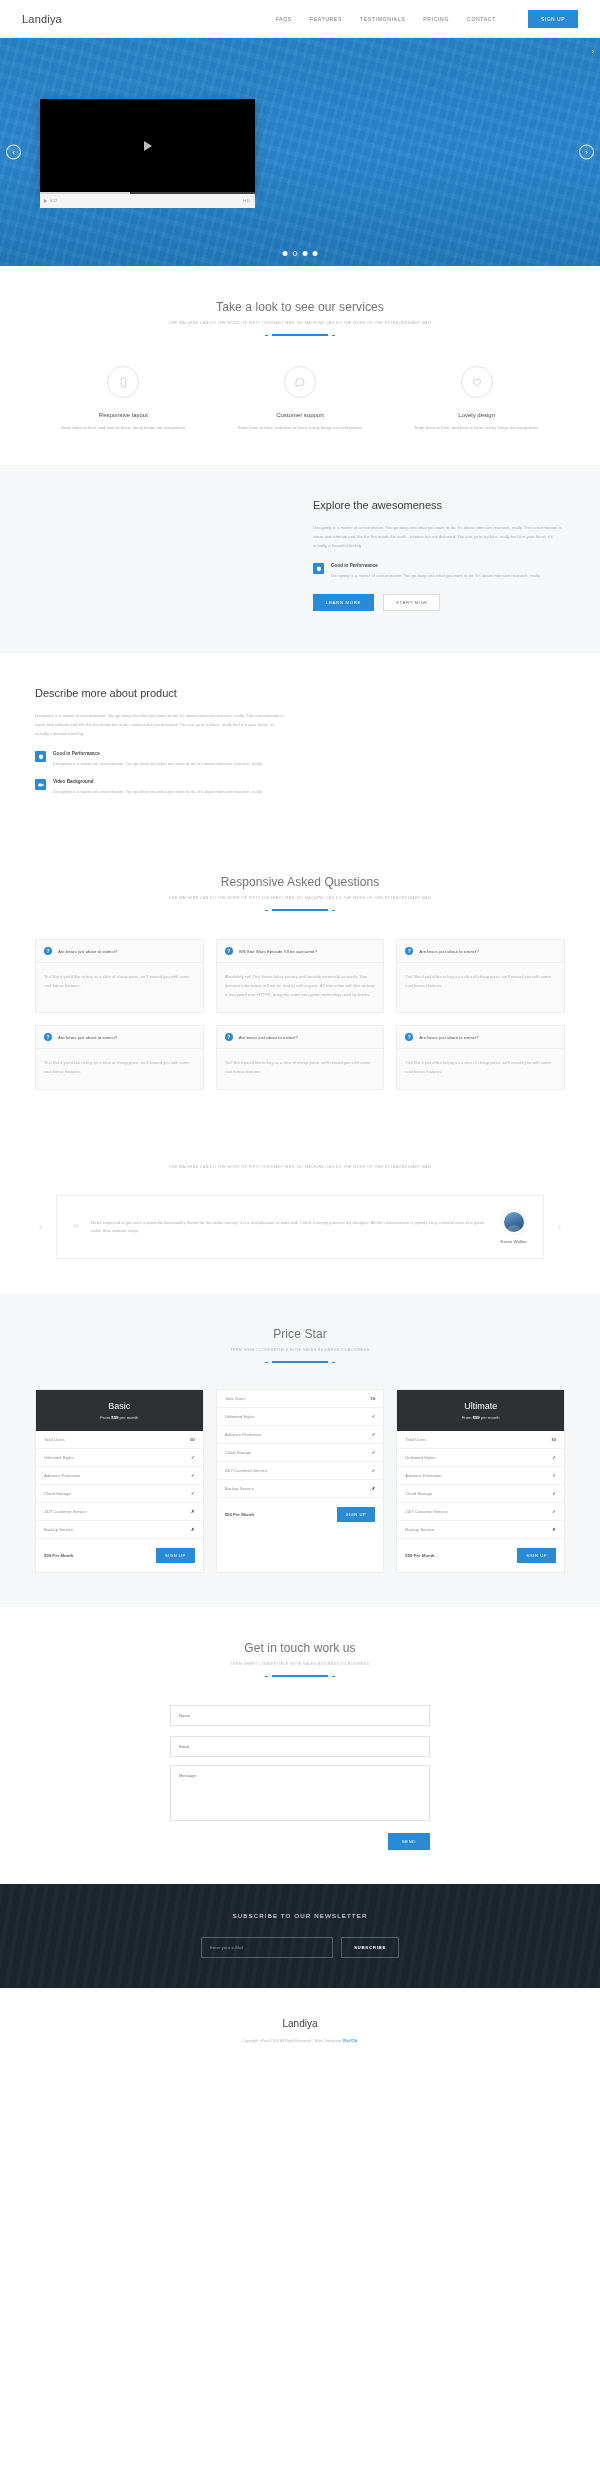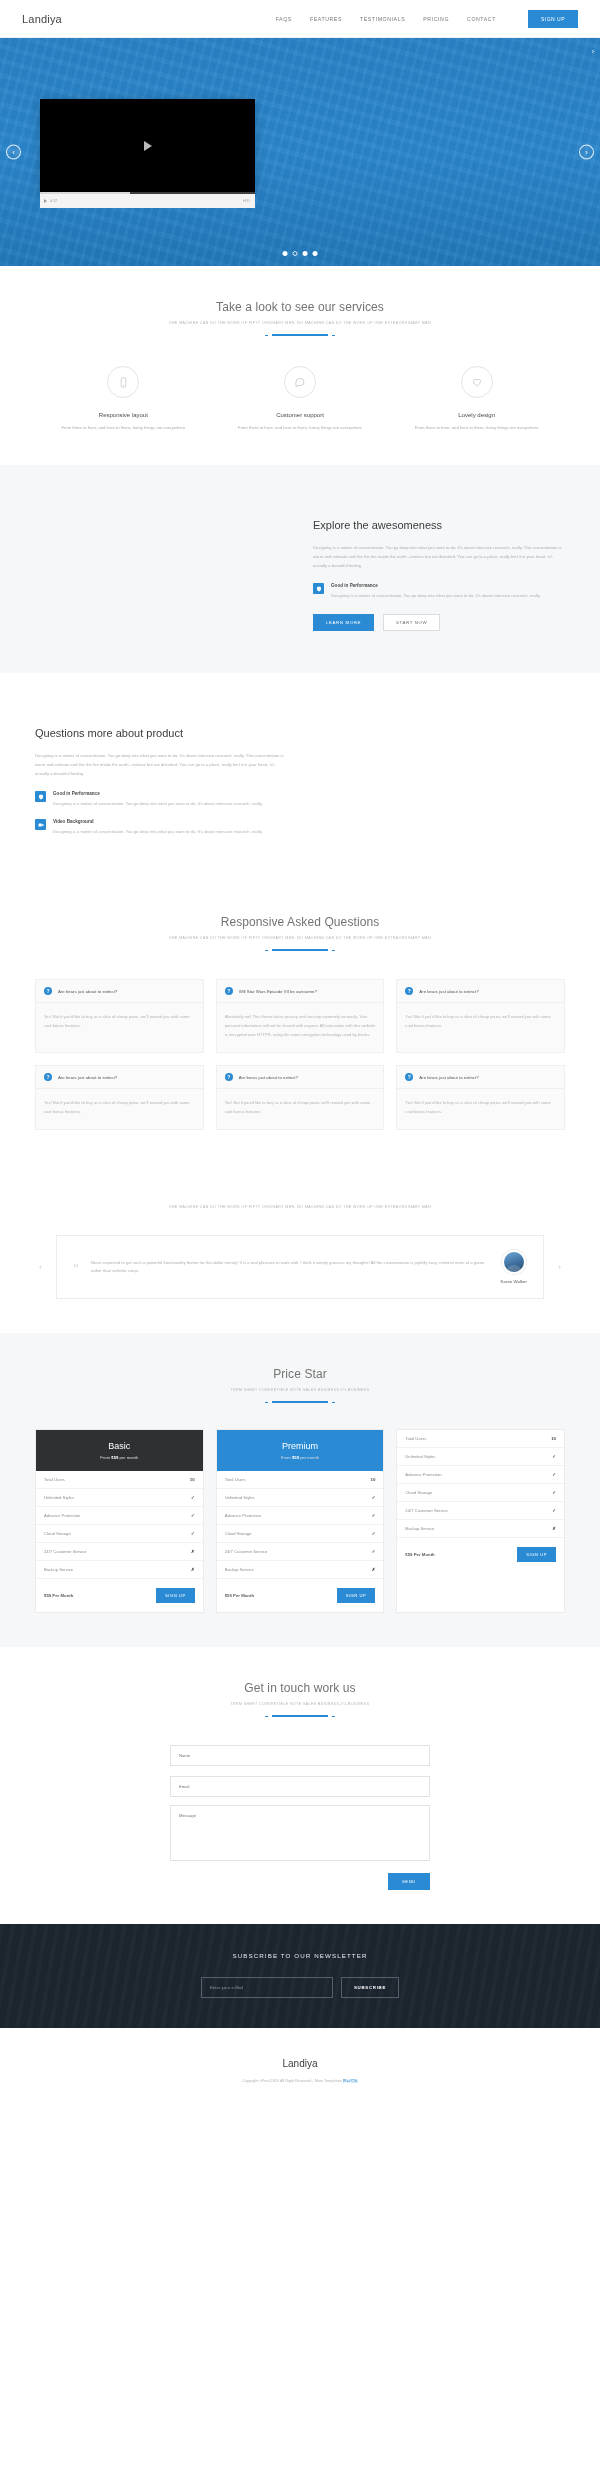--- a/index.html
+++ b/index.html
@@ -153,21 +153,21 @@
     width: 32px; height: 32px; border-radius: 50%;
     border: 1px solid #e4e4e4; margin: 0 auto 14px;
     display: flex; align-items: center; justify-content: center;
     color: #b8b8b8;
   }
   .svc-title { font-size: 6px; color: #4a4a4a; margin-bottom: 6px; }
   .svc-desc { font-size: 4.2px; color: #aaa; line-height: 1.75; }
 
   
   .feature-row { display: flex; gap: 26px; align-items: flex-start; }
-  .feature-col { flex: 1; margin-top: 20px; }
+  .feature-col { flex: 1; }
   .feature-col.img-ph {
     min-height: 120px;
   }
   .feat-title { font-size: 11px; font-weight: 400; color: #3b3b3b; margin-bottom: 13px; }
   .feat-para { font-size: 4.2px; color: #aeaeae; line-height: 2.05; margin-bottom: 13px; }
   .media { display: flex; gap: 7px; margin-bottom: 11px; }
   .media-ico {
     width: 11px; height: 11px; background: #2a8bd4; color: #fff;
     display: flex; align-items: center; justify-content: center;
     flex: 0 0 auto; font-size: 6px; border-radius: 1px;
@@ -411,21 +411,21 @@
         </div>
       </div>
     </div>
   </div>
 </section>
 
 <section class="section">
   <div class="wrap">
     <div class="feature-row">
       <div class="feature-col">
-        <h3 class="feat-title">Questions more about product</h3>
+        <h3 class="feat-title">Describe more about product</h3>
         <p class="feat-para">Designing is a matter of concentration. You go deep into what you want to do. It's about intensive research, really. The concentration is warm and intimate and like the fire inside the earth - intense but not distorted. You can go to a place, really feel it in your heart, it's actually a beautiful feeling</p>
         <div class="media">
           <div class="media-ico">
             <svg width="6" height="6" viewBox="0 0 24 24" fill="#fff">
                 <path d="M12 2l8 3v6c0 5-3.4 9.3-8 11-4.6-1.7-8-6-8-11V5z"></path>
               </svg>
           </div>
           <div>
             <div class="media-h">Good in Performance</div>
             <div class="media-p">Designing is a matter of concentration. You go deep into what you want to do. It's about intensive research, really.</div>
@@ -562,59 +562,59 @@
             <span>Backup Service</span>
             <span class="price-val">✗</span>
           </div>
         <div class="price-foot">
           <span class="price-foot-label">$59 Per Month</span>
           <button class="btn-signup-sm">SIGN UP</button>
         </div>
       </div>
 
       <div class="price-card">
-        <div class="price-head blue">
-          <div class="price-name">Premium</div>
+        <div class="price-row">
+            <span>Total Users</span>
+            <span class="price-val">10</span>
+          </div>
+        <div class="price-row">
+            <span>Unlimited Styles</span>
+            <span class="price-val">✓</span>
+          </div>
+        <div class="price-row">
+            <span>Advance Protection</span>
+            <span class="price-val">✓</span>
+          </div>
+        <div class="price-row">
+            <span>Cloud Storage</span>
+            <span class="price-val">✓</span>
+          </div>
+        <div class="price-row">
+            <span>24/7 Customer Service</span>
+            <span class="price-val">✓</span>
+          </div>
+        <div class="price-row">
+            <span>Backup Service</span>
+            <span class="price-val">✗</span>
+          </div>
+        <div class="price-foot">
+          <span class="price-foot-label">$59 Per Month</span>
+          <button class="btn-signup-sm">SIGN UP</button>
+        </div>
+      </div>
+
+      <div class="price-card">
+        <div class="price-head dark">
+          <div class="price-name">Ultimate</div>
           <div class="price-amount">
             <span>From</span>
             <b>$59</b>
             <span>per month</span>
           </div>
         </div>
-        <div class="price-row">
-            <span>Total Users</span>
-            <span class="price-val">10</span>
-          </div>
-        <div class="price-row">
-            <span>Unlimited Styles</span>
-            <span class="price-val">✓</span>
-          </div>
-        <div class="price-row">
-            <span>Advance Protection</span>
-            <span class="price-val">✓</span>
-          </div>
-        <div class="price-row">
-            <span>Cloud Storage</span>
-            <span class="price-val">✓</span>
-          </div>
-        <div class="price-row">
-            <span>24/7 Customer Service</span>
-            <span class="price-val">✓</span>
-          </div>
-        <div class="price-row">
-            <span>Backup Service</span>
-            <span class="price-val">✗</span>
-          </div>
-        <div class="price-foot">
-          <span class="price-foot-label">$59 Per Month</span>
-          <button class="btn-signup-sm">SIGN UP</button>
-        </div>
-      </div>
-
-      <div class="price-card">
         <div class="price-row">
             <span>Total Users</span>
             <span class="price-val">10</span>
           </div>
         <div class="price-row">
             <span>Unlimited Styles</span>
             <span class="price-val">✓</span>
           </div>
         <div class="price-row">
             <span>Advance Protection</span>

